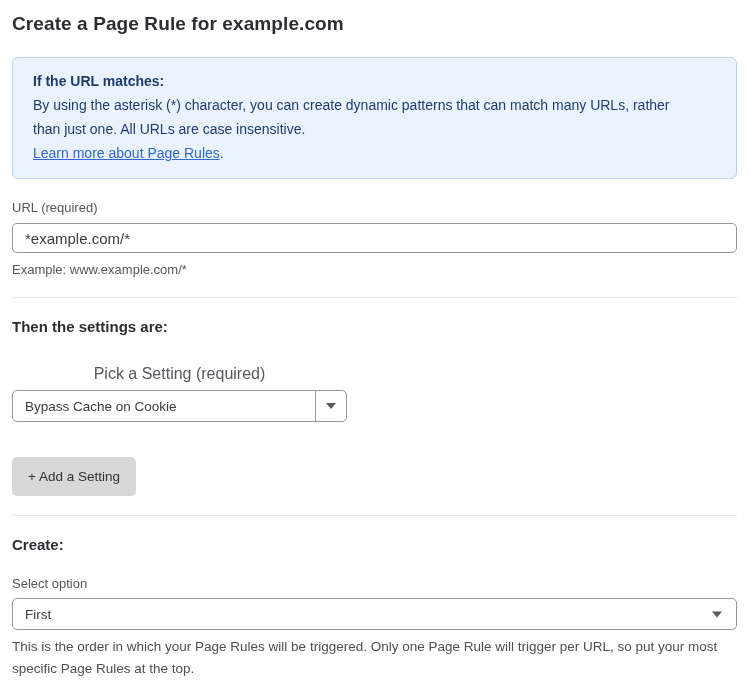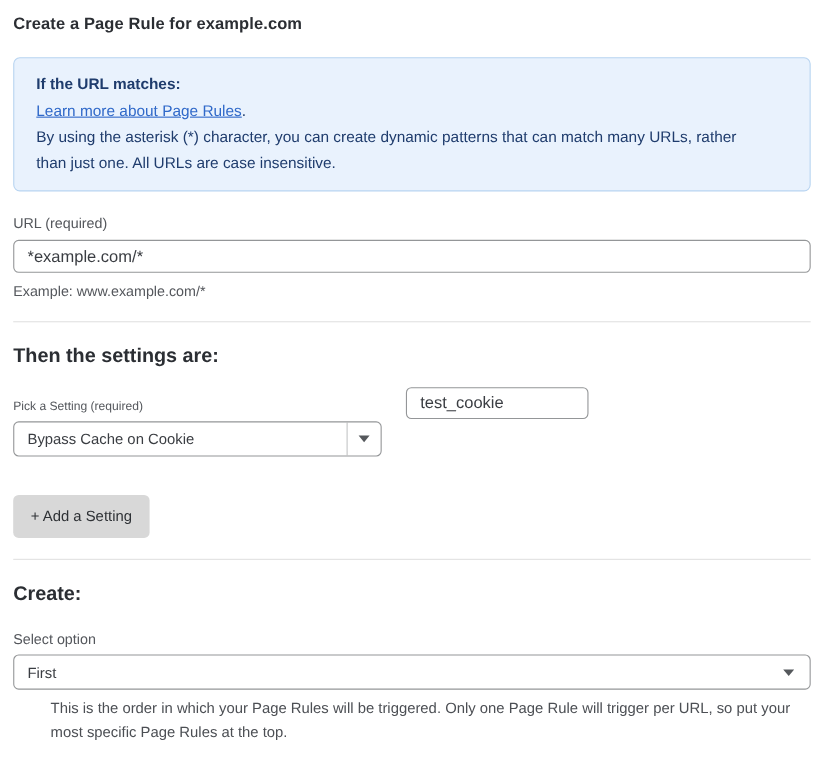--- a/index.html
+++ b/index.html
@@ -18,21 +18,21 @@
   html,body{background:#fff;}
   body{
     width:750px;height:688px;
     font-family:"Liberation Sans","DejaVu Sans",sans-serif;
     color:var(--text-dark);
     position:relative;
     overflow:hidden;
   }
   .page{padding:13px 13px 0 12px;}
   .page-title{
-    font-size:15px;font-weight:700;color:#2b2e33;
+    font-size:19px;font-weight:700;color:#2b2e33;
     letter-spacing:.1px;
   }
   .info-callout{
     margin-top:22px;
     background:var(--info-bg);
     border:1px solid var(--info-border);
     border-radius:6px;
     padding:11px 36px 13px 20px;
     color:var(--info-text);
     font-size:14px;line-height:24px;
@@ -63,29 +63,29 @@
     margin-top:7px;
     font-size:13px;color:var(--label-gray);
     line-height:20px;
   }
   .divider{
     border:none;border-top:1px solid var(--divider);
     margin:17px 0 0 0;
   }
   .section-heading{
     margin-top:20px;
-    font-size:18px;font-weight:700;color:#2b2e33;
+    font-size:15px;font-weight:700;color:#2b2e33;
   }
   .settings-row{
     display:flex;align-items:flex-start;gap:22px;
     margin-top:4px;
   }
   .col-setting{width:335px;}
   .col-value{width:166px;margin-top:7px;}
-  .col-label{font-size:11px;color:var(--label-gray);margin-top:22px;}
+  .col-label{font-size:16px;color:var(--label-gray);margin-top:22px;text-align:center;}
   .select-box{
     margin-top:7px;
     height:32px;
     border:1px solid var(--input-border);
     border-radius:5px;
     background:#fff;
     display:flex;align-items:center;
     cursor:pointer;
     position:relative;
   }
@@ -119,34 +119,33 @@
   .full-select{margin-top:7px;}
   .full-select .caret-abs{
     position:absolute;right:14px;top:50%;
     transform:translateY(-40%);
   }
   .order-helper{
     margin-top:6px;
     font-size:13.5px;color:#4c4f54;
     line-height:22px;
     max-width:730px;
-    margin-left:34px;
   }
 </style>
 </head>
 <body>
 
 <div class="page">
 
   <h1 class="page-title">Create a Page Rule for example.com</h1>
 
   <div class="info-callout">
     <div class="info-heading">If the URL matches:</div>
+    <div>By using the asterisk (*) character, you can create dynamic patterns that can match many URLs, rather than just one. All URLs are case insensitive.</div>
     <div><a class="info-link">Learn more about Page Rules</a><span>.</span></div>
-    <div>By using the asterisk (*) character, you can create dynamic patterns that can match many URLs, rather than just one. All URLs are case insensitive.</div>
   </div>
 
   <div class="field-label">URL (required)</div>
   <input class="text-input" type="text" value="*example.com/*" style="">
   <div class="helper-text">Example: www.example.com/*</div>
 
   <hr class="divider">
 
   <h2 class="section-heading">Then the settings are:</h2>
 
@@ -154,21 +153,20 @@
     <div class="col-setting">
       <div class="col-label" style="margin-top:26px;">Pick a Setting (required)</div>
       <div class="select-box">
         <div class="select-value">Bypass Cache on Cookie</div>
         <div class="select-arrow-seg">
           <span class="caret-down"></span>
         </div>
       </div>
     </div>
     <div class="col-value">
-      <input class="text-input value-input" type="text" value="test_cookie" style="">
     </div>
   </div>
 
   <button class="btn btn-gray add-setting-btn">+ Add a Setting</button>
 
   <hr class="divider" style="margin-top:19px;">
 
   <h2 class="section-heading">Create:</h2>
 
   <div class="field-label" style="margin-top:23px;">Select option</div>

